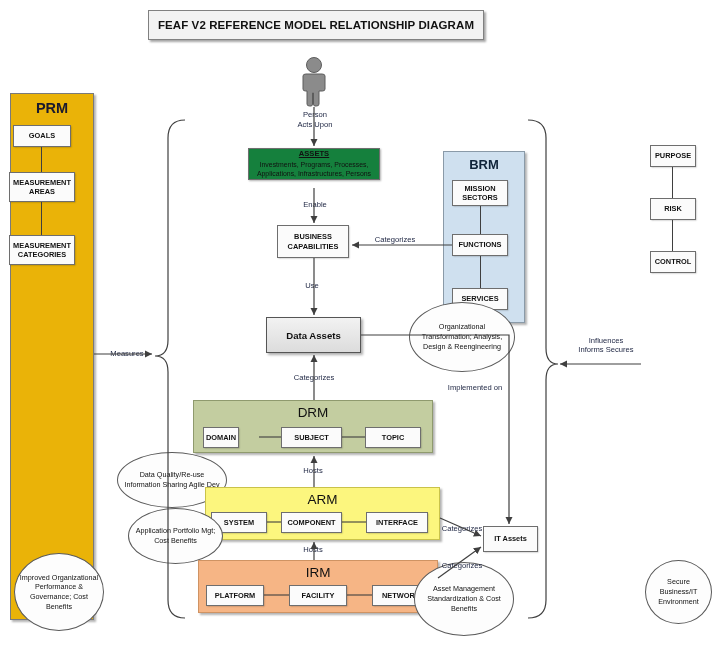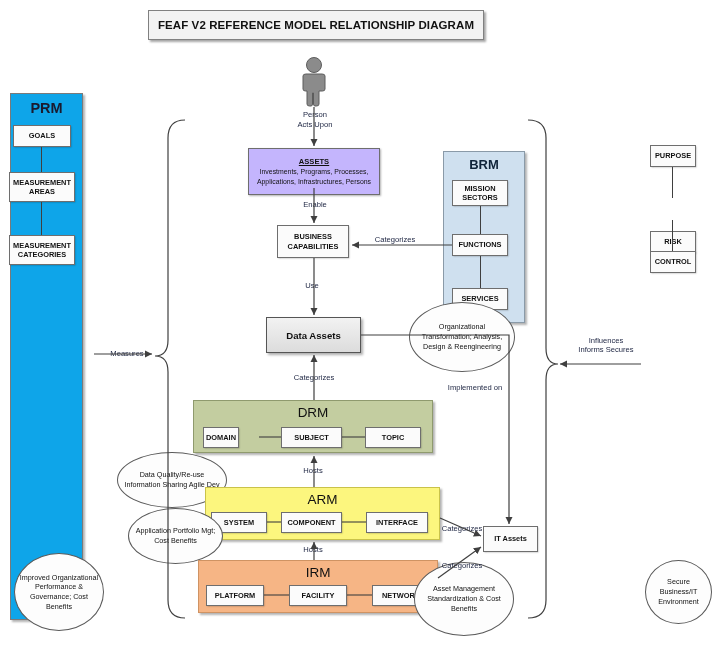--- a/index.html
+++ b/index.html
@@ -30,22 +30,22 @@
     font-size: 11.5px; font-weight: bold; color: #111;
     letter-spacing: .1px;
   }
 
   
   .pillar {
     border: 1.5px solid #7a7a7a;
     box-shadow: 1.5px 1.5px 2px rgba(0,0,0,0.3);
   }
   #prm-pillar {
-    left: 10px; top: 93px; width: 73px; height: 527px;
-    background: #0ea5e9;
+    left: 10px; top: 93px; width: 84px; height: 527px;
+    background: #eab308;
   }
   #srm-pillar {
     left: 641px; top: 93px; width: 62px; height: 527px;
     background: #fb78c0;
   }
   .pillar-title {
     position: absolute; left: 0; width: 100%; top: 6px;
     text-align: center; font-size: 14.5px; font-weight: bold; color: #1a1a2e;
   }
   #srm-pillar .pillar-title { color: #3d0d26; }
@@ -60,37 +60,37 @@
     box-shadow: 1.2px 1.2px 1.6px rgba(0,0,0,0.3);
   }
 
   
   #prm-goals       { left: 13px; top: 125px; width: 58px; height: 22px; }
   #prm-areas       { left: 9px;  top: 172px; width: 66px; height: 30px; }
   #prm-categories  { left: 9px;  top: 235px; width: 66px; height: 30px; }
 
   
   #srm-purpose { left: 650px; top: 145px; width: 46px; height: 22px; }
-  #srm-risk    { left: 650px; top: 198px; width: 46px; height: 22px; margin-top: 33px; }
+  #srm-risk    { left: 650px; top: 198px; width: 46px; height: 22px; }
   #srm-control { left: 650px; top: 251px; width: 46px; height: 22px; }
 
   .connector { position: absolute; background: #3f3f3f; width: 1.2px; }
 
   
   #person { left: 297px; top: 57px; width: 34px; height: 50px; }
 
   .edge-label {
     position: absolute; font-size: 7.6px; color: #1b2340;
     text-align: center; line-height: 1.3; font-weight: 500;
   }
 
   
   #assets-box {
-    left: 248px; top: 148px; width: 132px; height: 47px;
-    background: #c4b5fd; border: 1.2px solid #6e6e6e;
+    left: 248px; top: 148px; width: 132px; height: 32px;
+    background: #15803d; border: 1.2px solid #6e6e6e;
     box-shadow: 1.3px 1.3px 1.8px rgba(0,0,0,0.3);
     display: flex; flex-direction: column;
     align-items: center; justify-content: center;
   }
   #assets-box .hd {
     font-size: 7.6px; font-weight: bold; color: #111;
     text-decoration: underline; margin-bottom: 1.5px;
   }
   #assets-box .bd {
     font-size: 6.9px; color: #111; text-align: center; line-height: 1.35;

